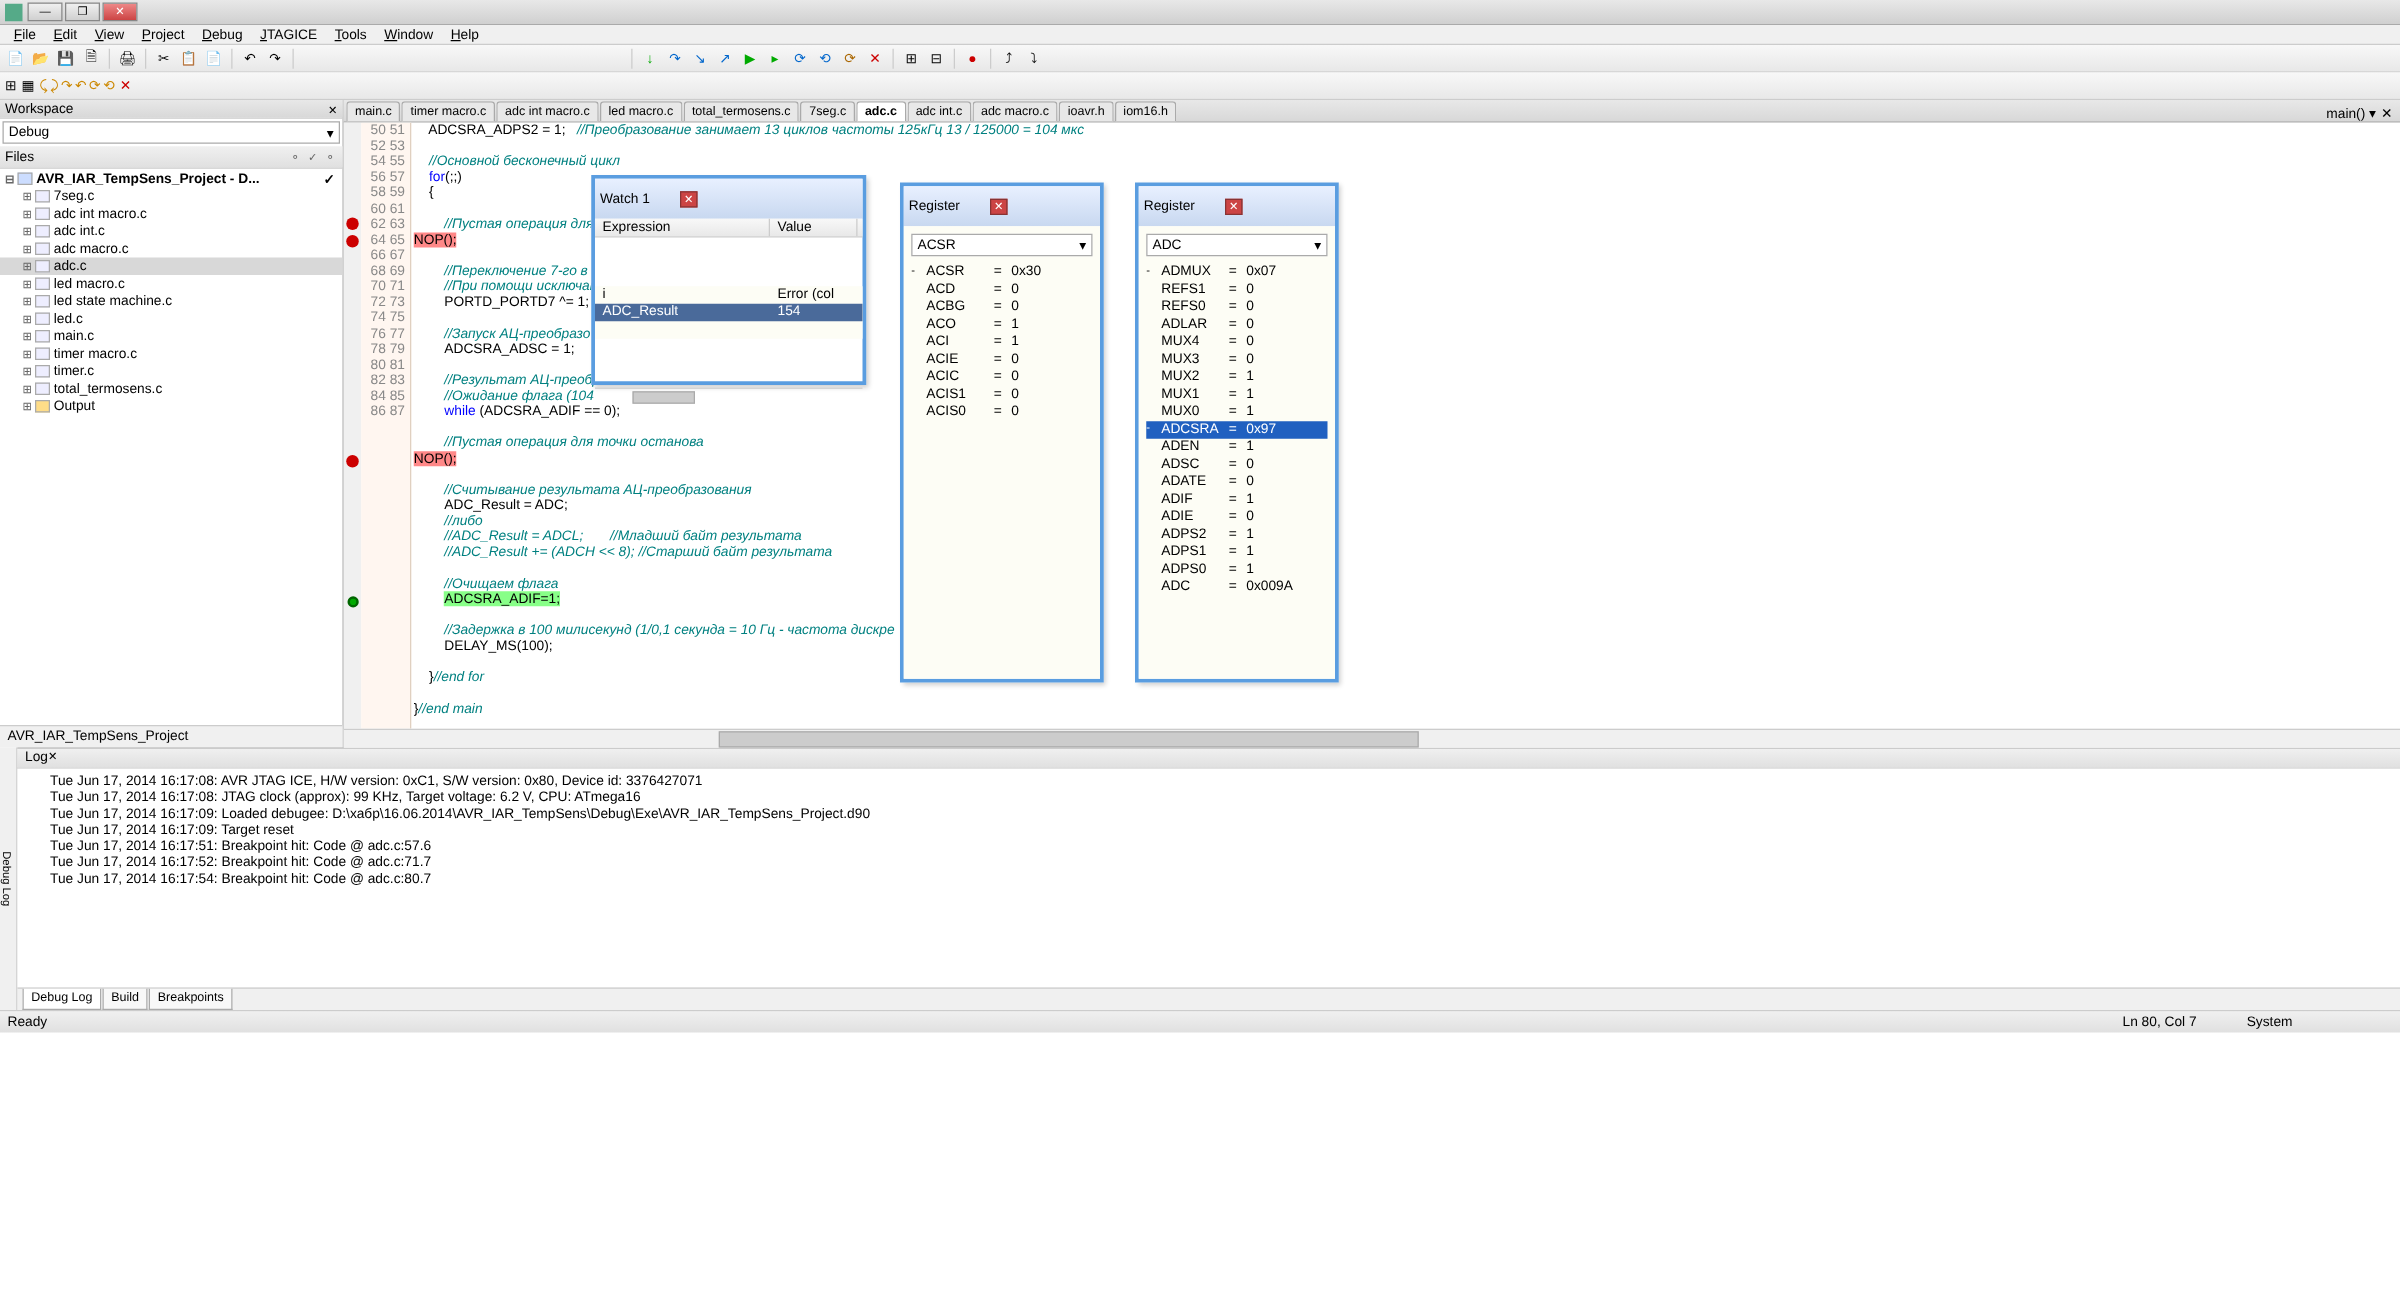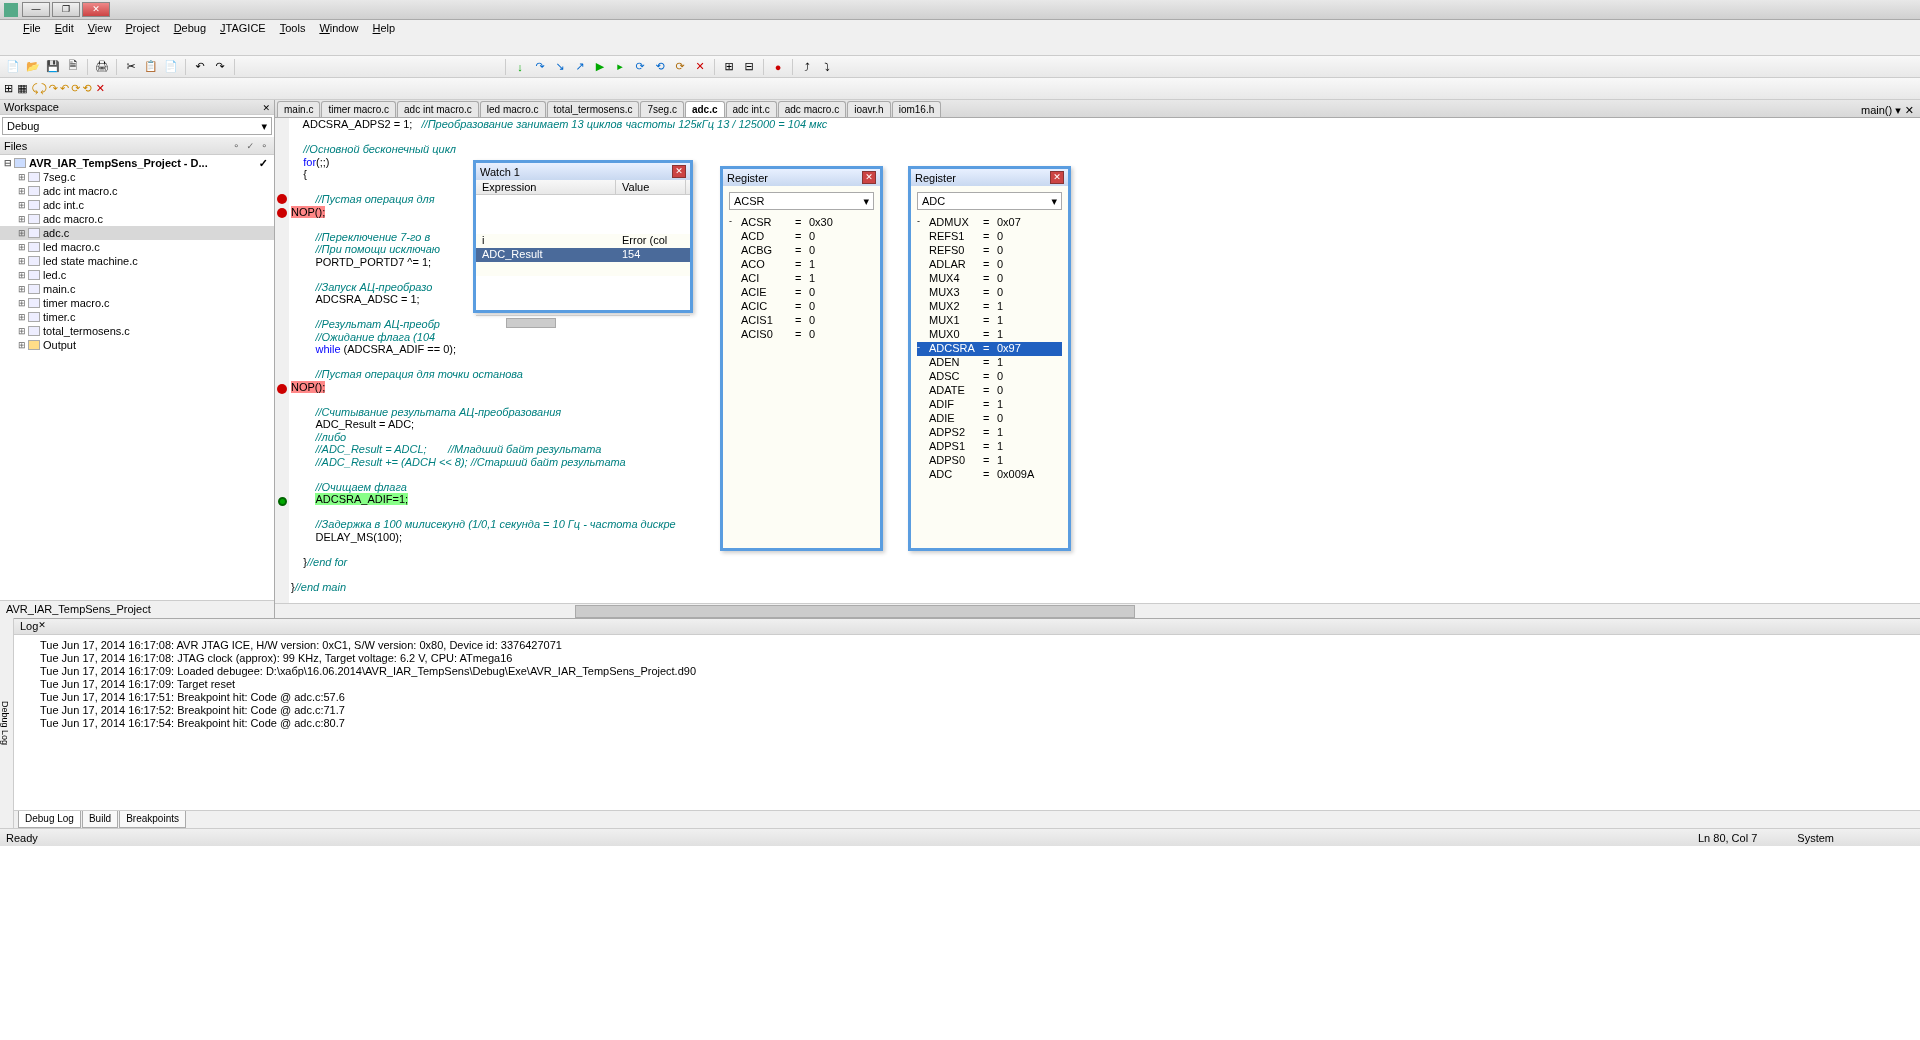--- a/index.html
+++ b/index.html
@@ -3,21 +3,21 @@
 <meta charset="utf-8">
 <style>
 * { margin: 0; padding: 0; box-sizing: border-box; font-family: Tahoma, sans-serif; font-size: 11px; }
 body { background: #fff; overflow: hidden; width: 1920px; height: 1040px; }
 .titlebar { height: 20px; background: linear-gradient(#e8e8e8, #d0d0d0); display: flex; align-items: center; padding: 0 4px; border-bottom: 1px solid #aaa; }
 .titlebar .icon { width: 14px; height: 14px; background: #5a8; margin-right: 4px; }
 .titlebar .title { flex: 1; font-size: 11px; }
 .win-controls { display: flex; gap: 2px; }
 .win-btn { width: 28px; height: 15px; border: 1px solid #888; background: linear-gradient(#f0f0f0,#d0d0d0); text-align: center; font-size: 9px; line-height: 13px; }
 .win-btn.close { background: linear-gradient(#e88,#c44); color: #fff; }
-.menubar { height: 36px; background: #f0f0f0; display: flex; padding: 0 16px; border-bottom: 1px solid #ccc; }
+.menubar { height: 16px; background: #f0f0f0; display: flex; padding: 0 4px; border-bottom: 1px solid #ccc; }
 .menubar span { padding: 2px 7px; cursor: default; }
 .menubar span u { text-decoration: underline; }
 .toolbar { height: 22px; background: linear-gradient(#f8f8f8,#e8e8e8); border-bottom: 1px solid #ccc; display: flex; align-items: center; padding: 0 4px; gap: 2px; }
 .toolbar .tbtn { width: 18px; height: 18px; border: 1px solid transparent; display: flex; align-items: center; justify-content: center; font-size: 11px; }
 .toolbar .sep { width: 1px; height: 16px; background: #ccc; margin: 0 3px; }
 .toolbar2 { height: 22px; background: linear-gradient(#f8f8f8,#e8e8e8); border-bottom: 1px solid #ccc; display: flex; align-items: center; padding: 0 4px; gap: 2px; }
 .main-area { display: flex; height: 518px; }
 .workspace { width: 275px; border-right: 1px solid #aaa; background: #fff; display: flex; flex-direction: column; }
 .ws-header { height: 15px; background: linear-gradient(#e8e8e8,#d8d8d8); padding: 0 4px; border-bottom: 1px solid #ccc; position: relative; font-size: 10px; line-height: 15px; }
 .ws-header .x { position: absolute; right: 4px; top: 1px; font-size: 9px; cursor: pointer; }
@@ -43,21 +43,21 @@
 .code-content { flex: 1; line-height: 12.5px; white-space: pre; color: #000; padding-left: 2px; }
 .code-content .kw { color: #00f; }
 .code-content .cm { color: #008080; font-style: italic; }
 .code-content .hl-red { background: #f88; }
 .code-content .hl-grn { background: #8f8; }
 .bp { display: block; width: 10px; height: 10px; background: #c00; border-radius: 50%; margin: 1px auto; }
 .bp.grn { background: #0a0; border: 2px solid #060; width: 9px; height: 9px; }
 .hscroll { height: 15px; background: #f0f0f0; border-top: 1px solid #ccc; position: relative; }
 .hscroll .thumb { position: absolute; left: 300px; width: 560px; height: 13px; background: #ccc; border: 1px solid #aaa; top: 1px; }
 .float-win { position: absolute; border: 3px solid #5a9de0; background: #fff; box-shadow: 2px 2px 4px rgba(0,0,0,.2); }
-.float-win .fw-title { height: 17px; background: linear-gradient(#e8f0ff,#c8d8f0); padding: 1px 4px; display: flex; justify-content: space-between; align-items: center; font-size: 11px; gap: 24px; }
+.float-win .fw-title { height: 17px; background: linear-gradient(#e8f0ff,#c8d8f0); padding: 16px 4px; display: flex; justify-content: flex-start; align-items: center; font-size: 11px; gap: 24px; }
 .float-win .fw-close { width: 14px; height: 13px; background: #c44; color: #fff; text-align: center; line-height: 11px; font-size: 9px; border: 1px solid #833; }
 .watch-body { height: 130px; display: flex; flex-direction: column; gap: 39px; }
 .watch-head { display: flex; background: linear-gradient(#f8f8f8,#e8e8e8); border-bottom: 1px solid #ccc; height: 16px; }
 .watch-head div { padding: 1px 6px; border-right: 1px solid #ccc; }
 .watch-rows { flex: 1; background: #fdfdf5; font-family: 'Courier New', monospace; }
 .watch-row { display: flex; height: 14px; }
 .watch-row.sel { background: #4a6a9a; color: #fff; }
 .watch-row div { padding: 0 6px; }
 .wc1 { width: 140px; }
 .wc2 { width: 70px; }
@@ -251,20 +251,59 @@
             <span class="bp grn"></span>
           </div>
           <div style="height:12.5px"></div>
           <div style="height:12.5px"></div>
           <div style="height:12.5px"></div>
           <div style="height:12.5px"></div>
           <div style="height:12.5px"></div>
           <div style="height:12.5px"></div>
           <div style="height:12.5px"></div>
         </div>
+      <div class="gutter" id="gutter">50
+51
+52
+53
+54
+55
+56
+57
+58
+59
+60
+61
+62
+63
+64
+65
+66
+67
+68
+69
+70
+71
+72
+73
+74
+75
+76
+77
+78
+79
+80
+81
+82
+83
+84
+85
+86
+87
+</div>
       <div class="code-content" id="code">    ADCSRA_ADPS2 = 1;   <span class="cm">//Преобразование занимает 13 циклов частоты 125кГц 13 / 125000 = 104 мкс</span>
 
     <span class="cm">//Основной бесконечный цикл</span>
     <span class="kw">for</span>(;;)
     {
 
         <span class="cm">//Пустая операция для</span>
 <span class="hl-red">NOP();</span>
 
         <span class="cm">//Переключение 7-го в</span>

